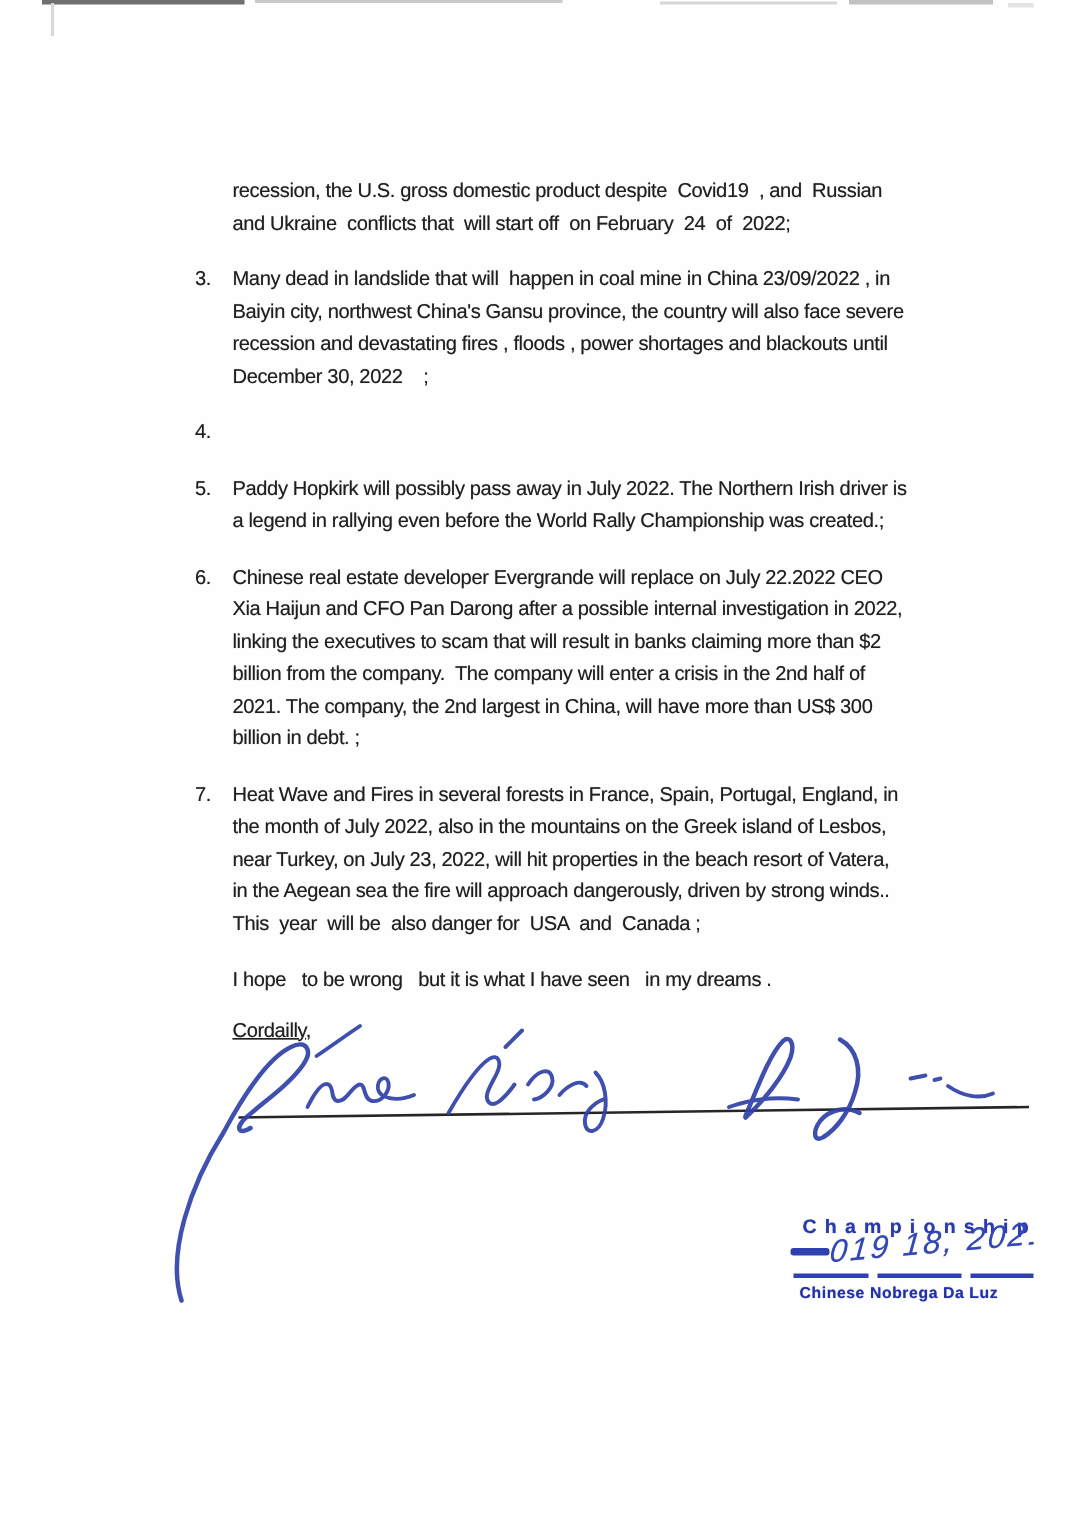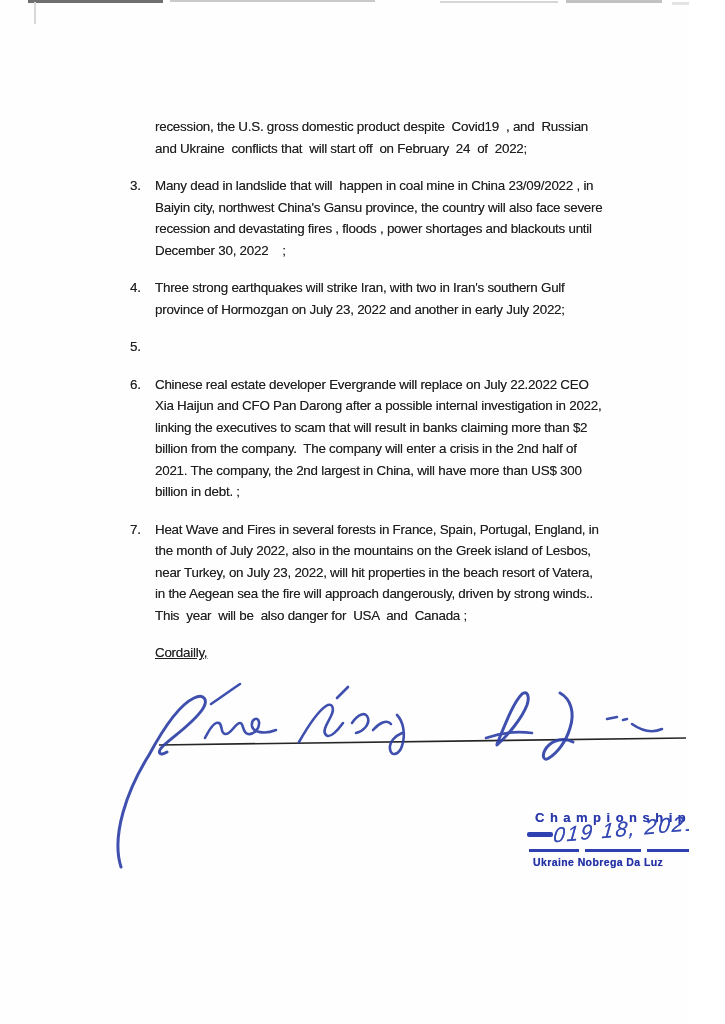--- a/index.html
+++ b/index.html
@@ -84,26 +84,26 @@
     <div class="item">
       <span class="num">3.</span>
       <span class="txt pre">Many dead in landslide that will  happen in coal mine in China 23/09/2022 , in
 Baiyin city, northwest China's Gansu province, the country will also face severe
 recession and devastating fires , floods , power shortages and blackouts until
 December 30, 2022    ;</span>
     </div>
 
     <div class="item">
       <span class="num">4.</span>
-      <span class="txt pre">Three strong earthquakes will strike Iran, with two in Iran's southern Gulf
-province of Hormozgan on July 23, 2022 and another in early July 2022;</span>
     </div>
 
     <div class="item">
       <span class="num">5.</span>
+      <span class="txt pre">Paddy Hopkirk will possibly pass away in July 2022. The Northern Irish driver is
+a legend in rallying even before the World Rally Championship was created.;</span>
     </div>
 
     <div class="item">
       <span class="num">6.</span>
       <span class="txt pre">Chinese real estate developer Evergrande will replace on July 22.2022 CEO
 Xia Haijun and CFO Pan Darong after a possible internal investigation in 2022,
 linking the executives to scam that will result in banks claiming more than $2
 billion from the company.  The company will enter a crisis in the 2nd half of
 2021. The company, the 2nd largest in China, will have more than US$ 300
 billion in debt. ;</span>
@@ -111,20 +111,21 @@
 
     <div class="item">
       <span class="num">7.</span>
       <span class="txt pre">Heat Wave and Fires in several forests in France, Spain, Portugal, England, in
 the month of July 2022, also in the mountains on the Greek island of Lesbos,
 near Turkey, on July 23, 2022, will hit properties in the beach resort of Vatera,
 in the Aegean sea the fire will approach dangerously, driven by strong winds..
 This  year  will be  also danger for  USA  and  Canada ;</span>
     </div>
 
+    <p class="hope pre">I hope   to be wrong   but it is what I have seen   in my dreams .</p>
 
     <p class="closing">Cordailly,</p>
 
   </div>
 
   <svg class="ink-overlay" viewBox="0 0 725 1024">
 
     <line x1="159" y1="745" x2="686" y2="738" stroke="#262626" stroke-width="1.7"></line>
     <g fill="none" stroke="#2f41a8" stroke-width="2.6" stroke-linecap="round" stroke-linejoin="round" opacity="0.92">
 
@@ -155,16 +156,16 @@
     <div class="stamp-title">Championship</div>
     <div class="stamp-dateline">
       <span class="stamp-blob"></span>
       <span class="stamp-date">019 18, 2021</span>
     </div>
     <div class="stamp-rules">
       <span class="r1"></span>
         <span class="r2"></span>
         <span class="r3"></span>
     </div>
-    <div class="stamp-name">Ukraine Nobrega Da Luz</div>
+    <div class="stamp-name">Chinese Nobrega Da Luz</div>
   </div>
 
 </div>
 
 </body></html>

